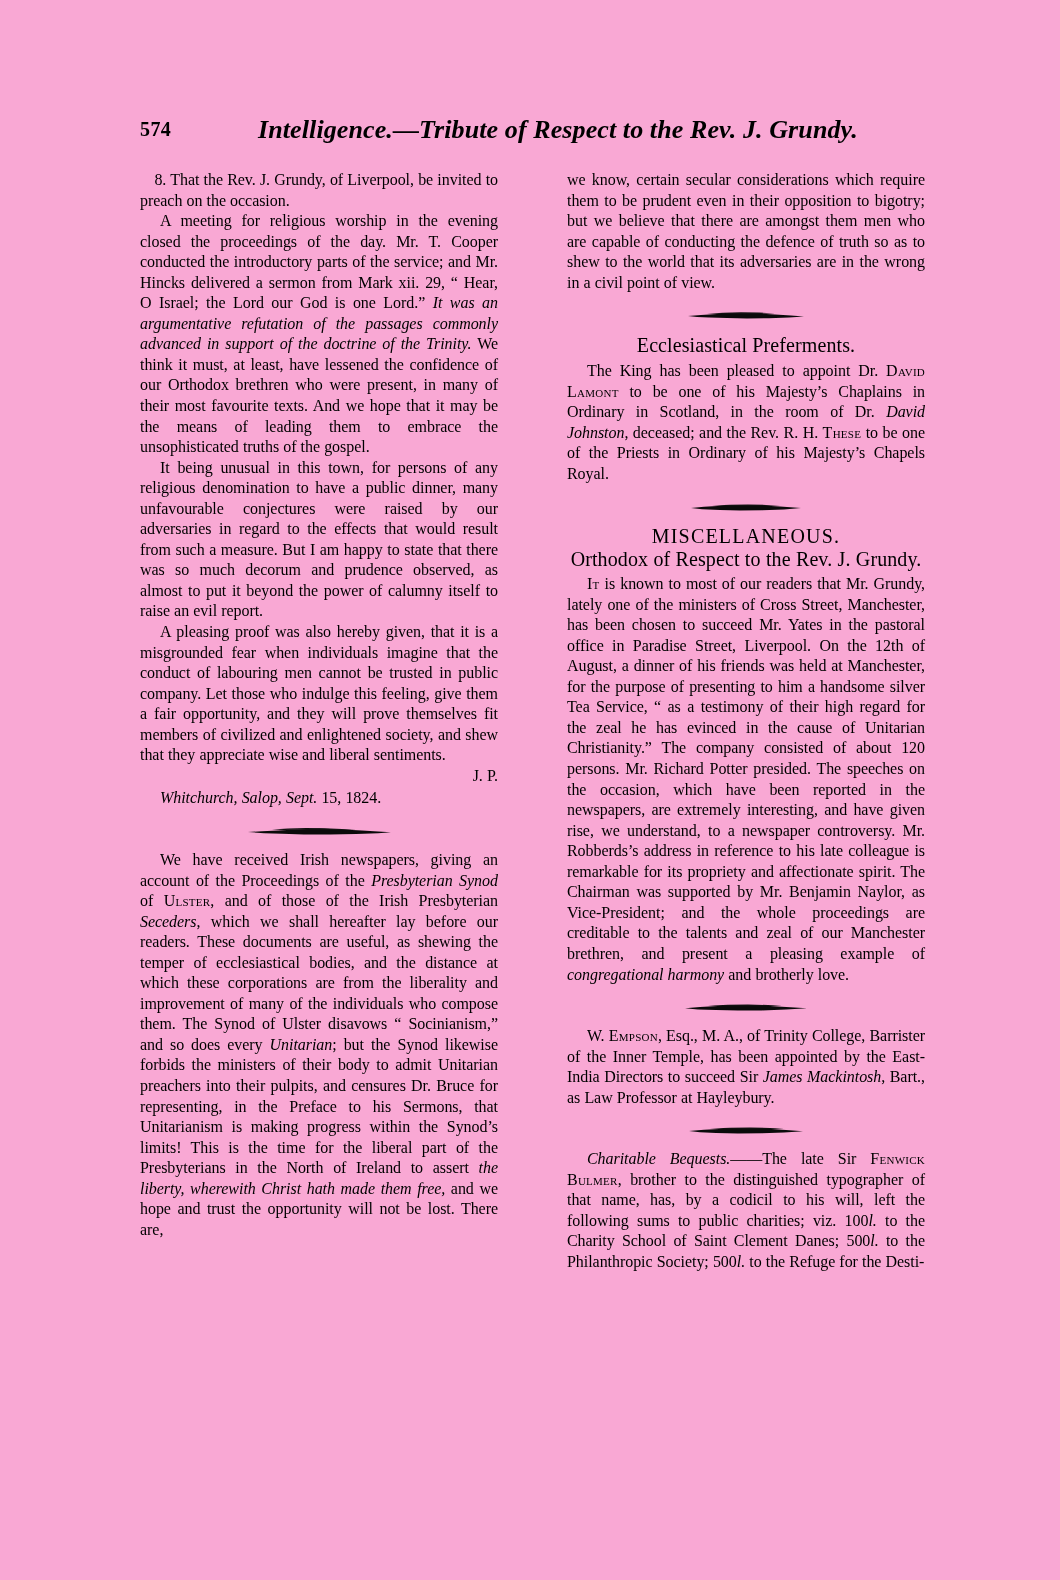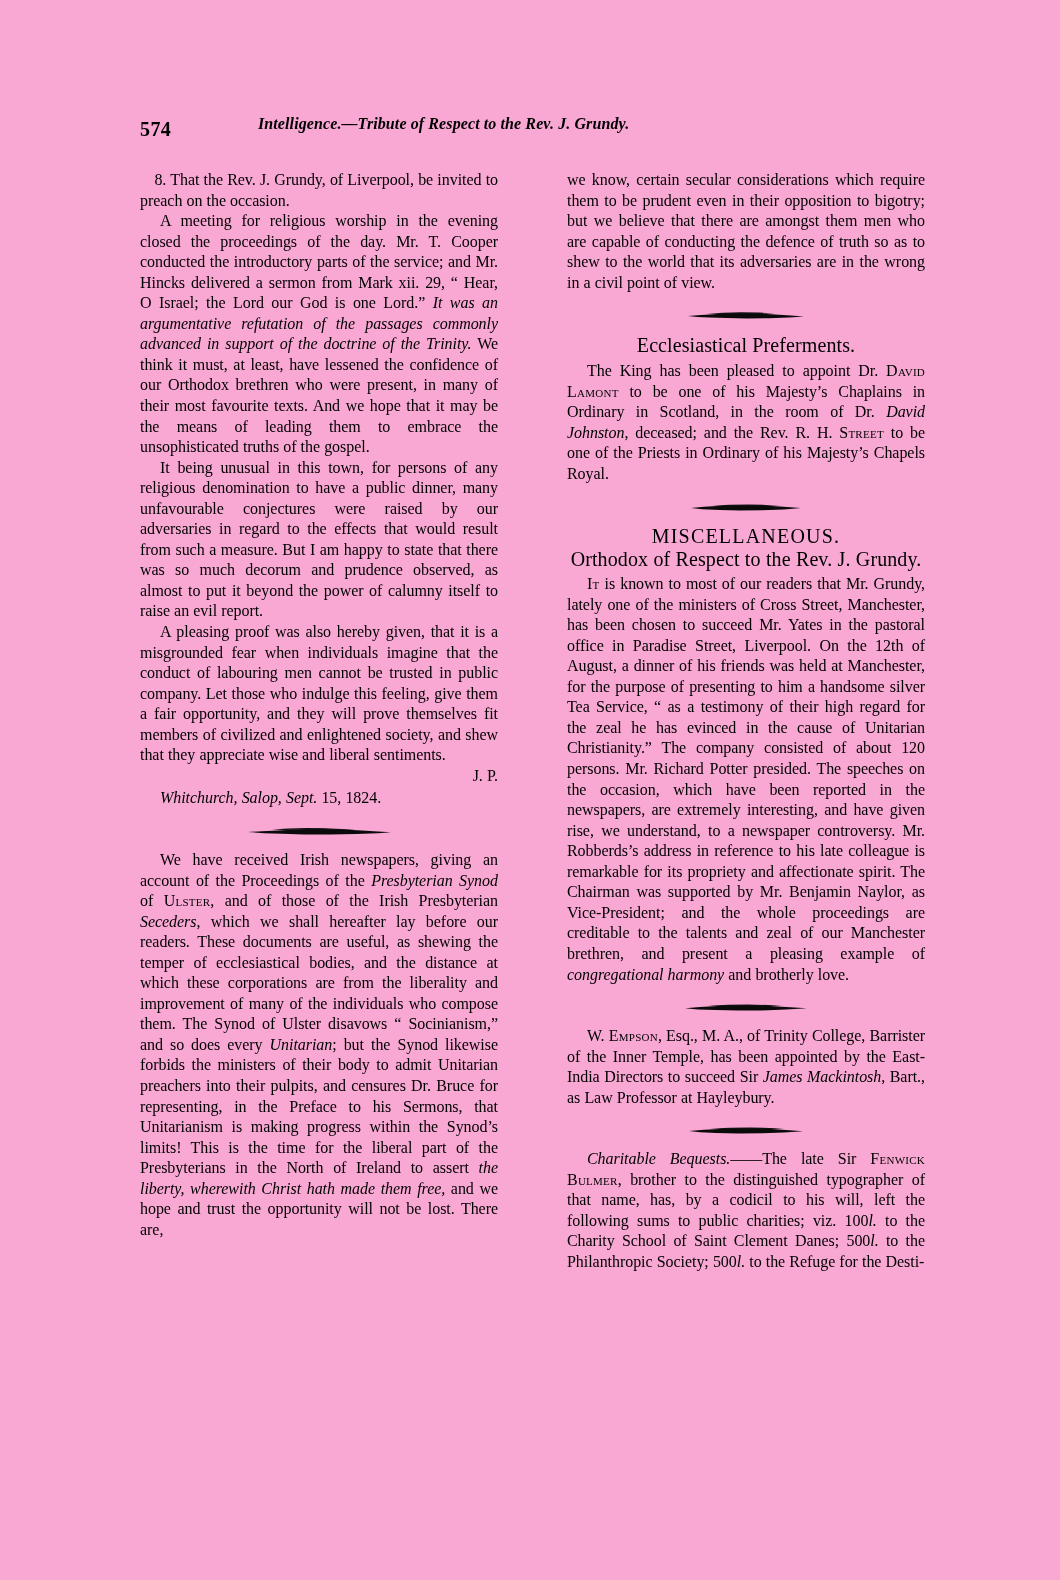--- a/index.html
+++ b/index.html
@@ -45,21 +45,21 @@
     font-size: 20px;
     font-weight: 700;
     letter-spacing: 0.4px;
   }
   .head-title {
     position: absolute;
     left: 118px;
     top: 3px;
     font-style: italic;
     font-weight: 700;
-    font-size: 16px;
+    font-size: 26px;
     letter-spacing: 0.1px;
   }
 
   
   .columns {
     position: relative;
     margin-top: 18px;
     width: 785px;
     display: flex;
     justify-content: space-between;
@@ -173,21 +173,21 @@
 
         <div class="rule">
           <svg width="122" height="11" viewBox="0 0 122 11" aria-hidden="true">
             <path d="M3 6 L16 5 L32 4 L52 3 L72 3.4 L90 4.4 L106 5.4 L119 6.4 L104 7.4 L84 8.2 L62 8.4 L42 8 L24 7.4 L12 7 Z" fill="#0a0a0a"></path>
             <path d="M22 3.8 L38 2.8 L56 2.3 L74 2.6 L90 3.4 L76 3.9 L56 4 L38 4.1 Z" fill="#111"></path>
           </svg>
         </div>
 
         <p class="head-ital single">Ecclesiastical Preferments.</p>
 
-        <p><span>The King has been pleased to appoint Dr. </span><span class="sc">David Lamont</span><span> to be one of his Majesty’s Chaplains in Ordinary in Scotland, in the room of Dr. </span><i>David Johnston</i><span>, deceased; and the Rev. R. H. </span><span class="sc">Street</span><span> to be one of the Priests in Ordinary of his Majesty’s Chapels Royal.</span></p>
+        <p><span>The King has been pleased to appoint Dr. </span><span class="sc">David Lamont</span><span> to be one of his Majesty’s Chaplains in Ordinary in Scotland, in the room of Dr. </span><i>David Johnston</i><span>, deceased; and the Rev. R. H. </span><span class="sc">These</span><span> to be one of the Priests in Ordinary of his Majesty’s Chapels Royal.</span></p>
 
         <div class="rule">
           <svg width="116" height="11" viewBox="0 0 116 11" aria-hidden="true">
             <path d="M3 6 L16 4.8 L34 3.8 L54 3.2 L74 3.6 L92 4.6 L113 6 L96 7.4 L74 8.2 L52 8.4 L32 8 L14 7.2 Z" fill="#0a0a0a"></path>
             <path d="M24 3.6 L42 2.7 L60 2.4 L78 2.9 L92 3.6 L76 4 L56 4.1 L38 4.1 Z" fill="#111"></path>
           </svg>
         </div>
 
         <p class="head-caps">MISCELLANEOUS.</p>
         <p class="head-ital">Orthodox of Respect to the Rev. J. Grundy.</p>

